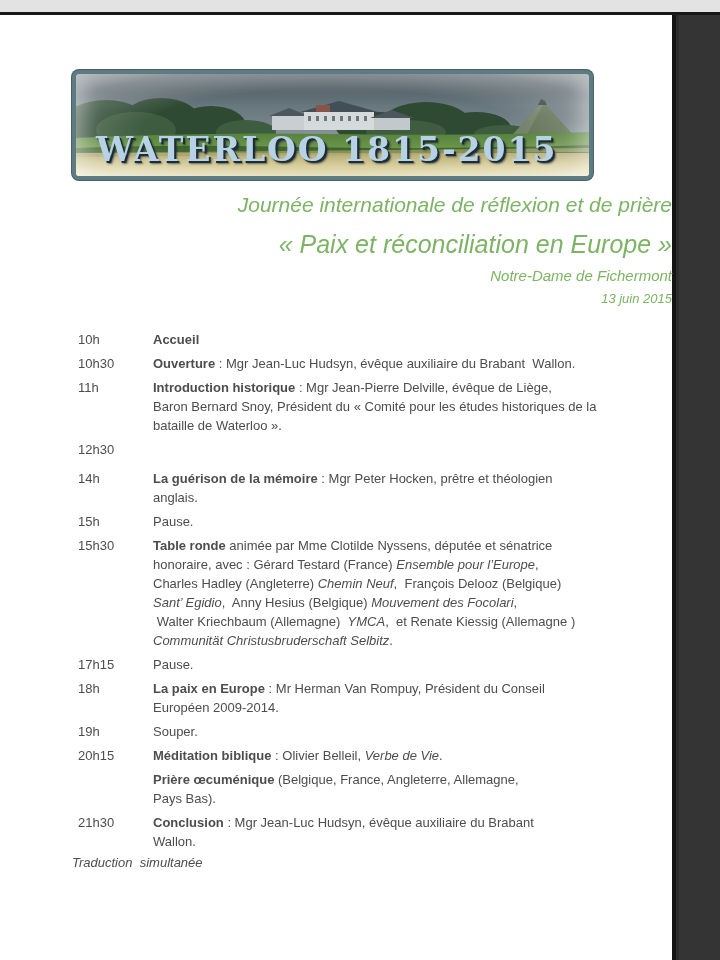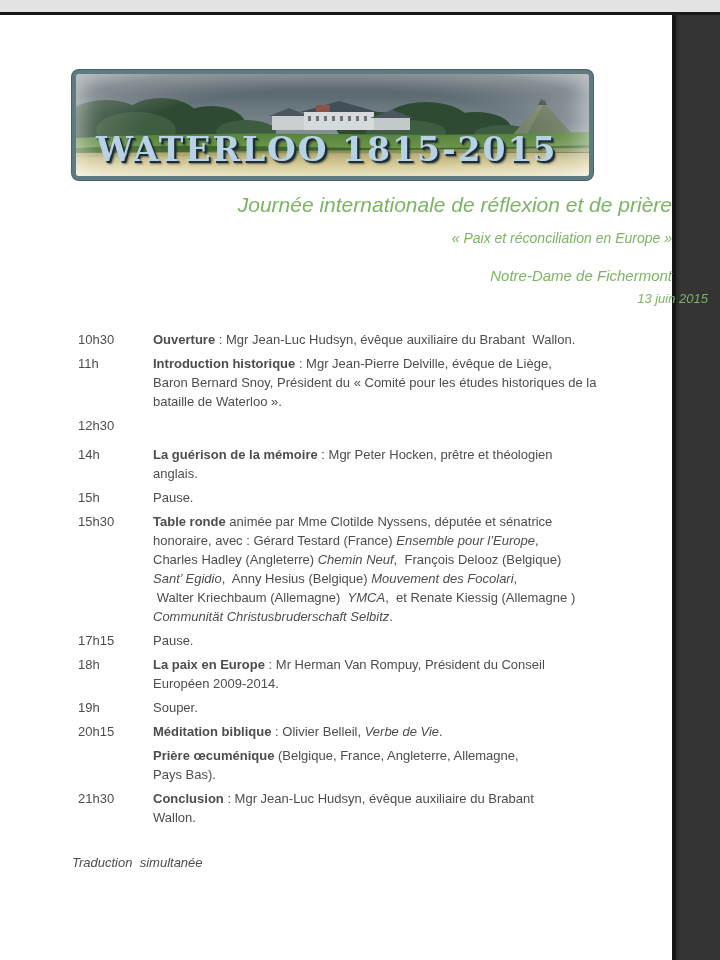--- a/index.html
+++ b/index.html
@@ -21,23 +21,23 @@
       linear-gradient(180deg,rgba(12,22,32,0.28),rgba(12,22,32,0) 30%),
       radial-gradient(ellipse at 50% 55%,rgba(255,255,255,0) 52%,rgba(255,255,255,0.30) 82%,rgba(255,255,255,0.72) 100%);
     box-shadow:inset 0 0 20px 8px rgba(255,255,255,0.38);}
   .banner-title{position:absolute;left:20px;bottom:10px;
     font-family:"DejaVu Serif",serif;font-weight:700;font-size:33px;line-height:1;letter-spacing:2px;
     color:#b7d1e5;text-shadow:2px 2px 0 #1d2c37,3px 3px 2px rgba(15,25,35,0.55);}
 
   
   .heads{position:absolute;left:0;top:0;width:672px;text-align:right;color:var(--heading-green,#7cb464);font-style:italic;}
   .h-title{position:absolute;left:0;top:193px;width:672px;font-size:21px;font-weight:400;margin:0;}
-  .h-sub{position:absolute;left:0;top:230px;width:672px;font-size:14px;font-weight:400;margin:0;}
+  .h-sub{position:absolute;left:0;top:230px;width:672px;font-size:25px;font-weight:400;margin:0;}
   .h-loc{position:absolute;left:0;top:267px;width:672px;font-size:15px;}
-  .h-date{position:absolute;left:0;top:291px;width:672px;font-size:13px;padding-left:36px;}
+  .h-date{position:absolute;left:0;top:291px;width:672px;font-size:13px;}
 
   
   .schedule{position:absolute;left:78px;top:330px;width:560px;color:var(--body-gray,#4d4d4d);
     font-size:13px;line-height:19px;}
   .sched-row{display:flex;margin-bottom:5px;}
   .sched-time{flex:none;width:75px;}
   .sched-desc{width:480px;white-space:pre-wrap;}
   .b{font-weight:bold;}
   .i{font-style:italic;}
   .gap-before{margin-top:10px;}
@@ -123,20 +123,24 @@
     <div class="banner-title">WATERLOO 1815-2015</div>
   </div>
 
   <h1 class="h-title heads">Journée internationale de réflexion et de prière</h1>
   <h2 class="h-sub heads">« Paix et réconciliation en Europe »</h2>
   <div class="h-loc heads">Notre-Dame de Fichermont</div>
   <div class="h-date heads">13 juin 2015</div>
 
   <div class="schedule" id="schedule">
       <div class="sched-row">
+        <span class="sched-time">10h</span>
+        <span class="sched-desc"><span class="b">Accueil</span></span>
+      </div>
+      <div class="sched-row">
         <span class="sched-time">10h30</span>
         <span class="sched-desc"><span class="b">Ouverture</span><span> : Mgr Jean-Luc Hudsyn, évêque auxiliaire du Brabant  Wallon.</span></span>
       </div>
       <div class="sched-row">
         <span class="sched-time">11h</span>
         <span class="sched-desc"><span class="b">Introduction historique</span><span> : Mgr Jean-Pierre Delville, évêque de Liège,
 Baron Bernard Snoy, Président du « Comité pour les études historiques de la
 bataille de Waterloo ».</span></span>
       </div>
       <div class="sched-row">

